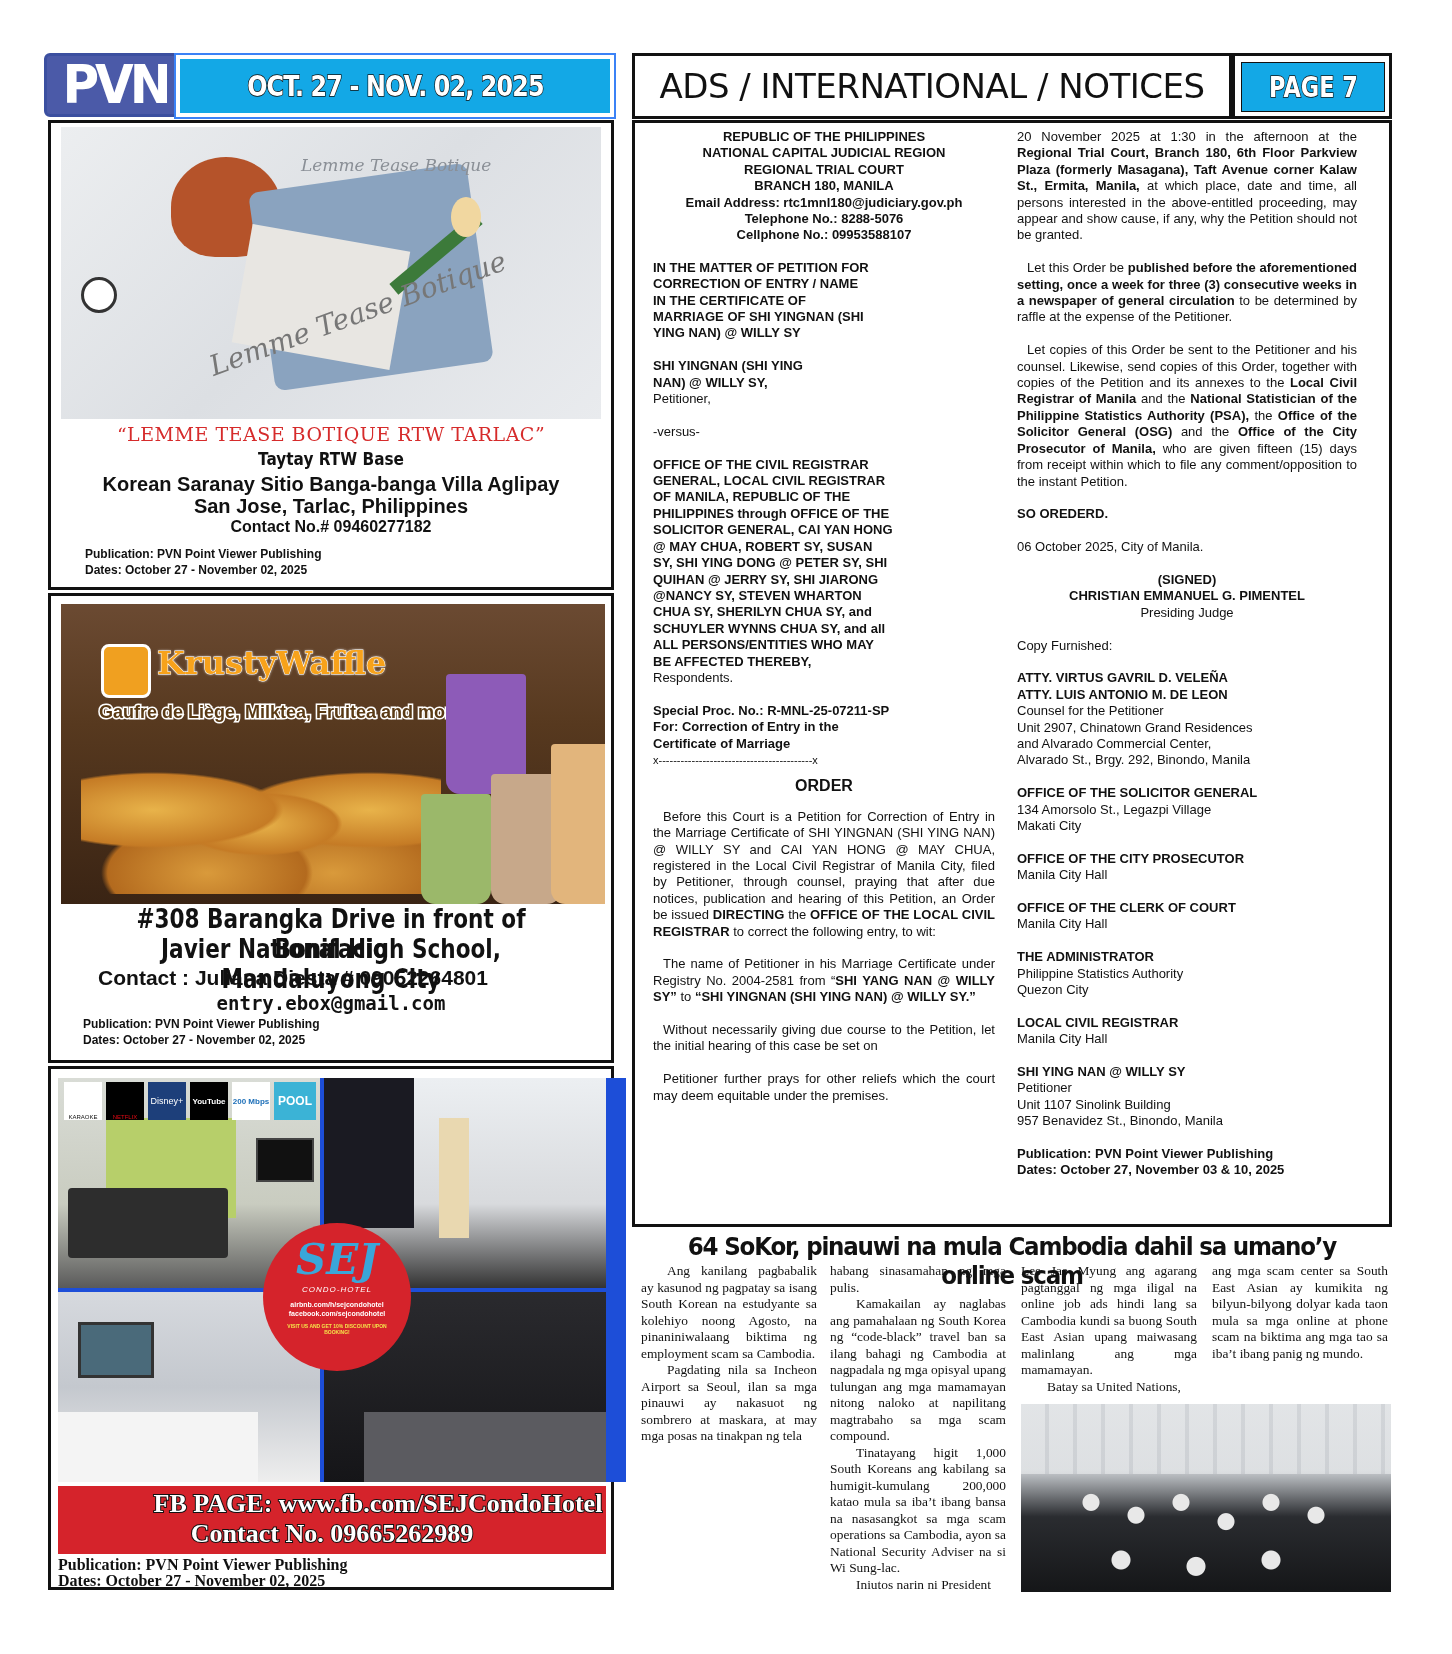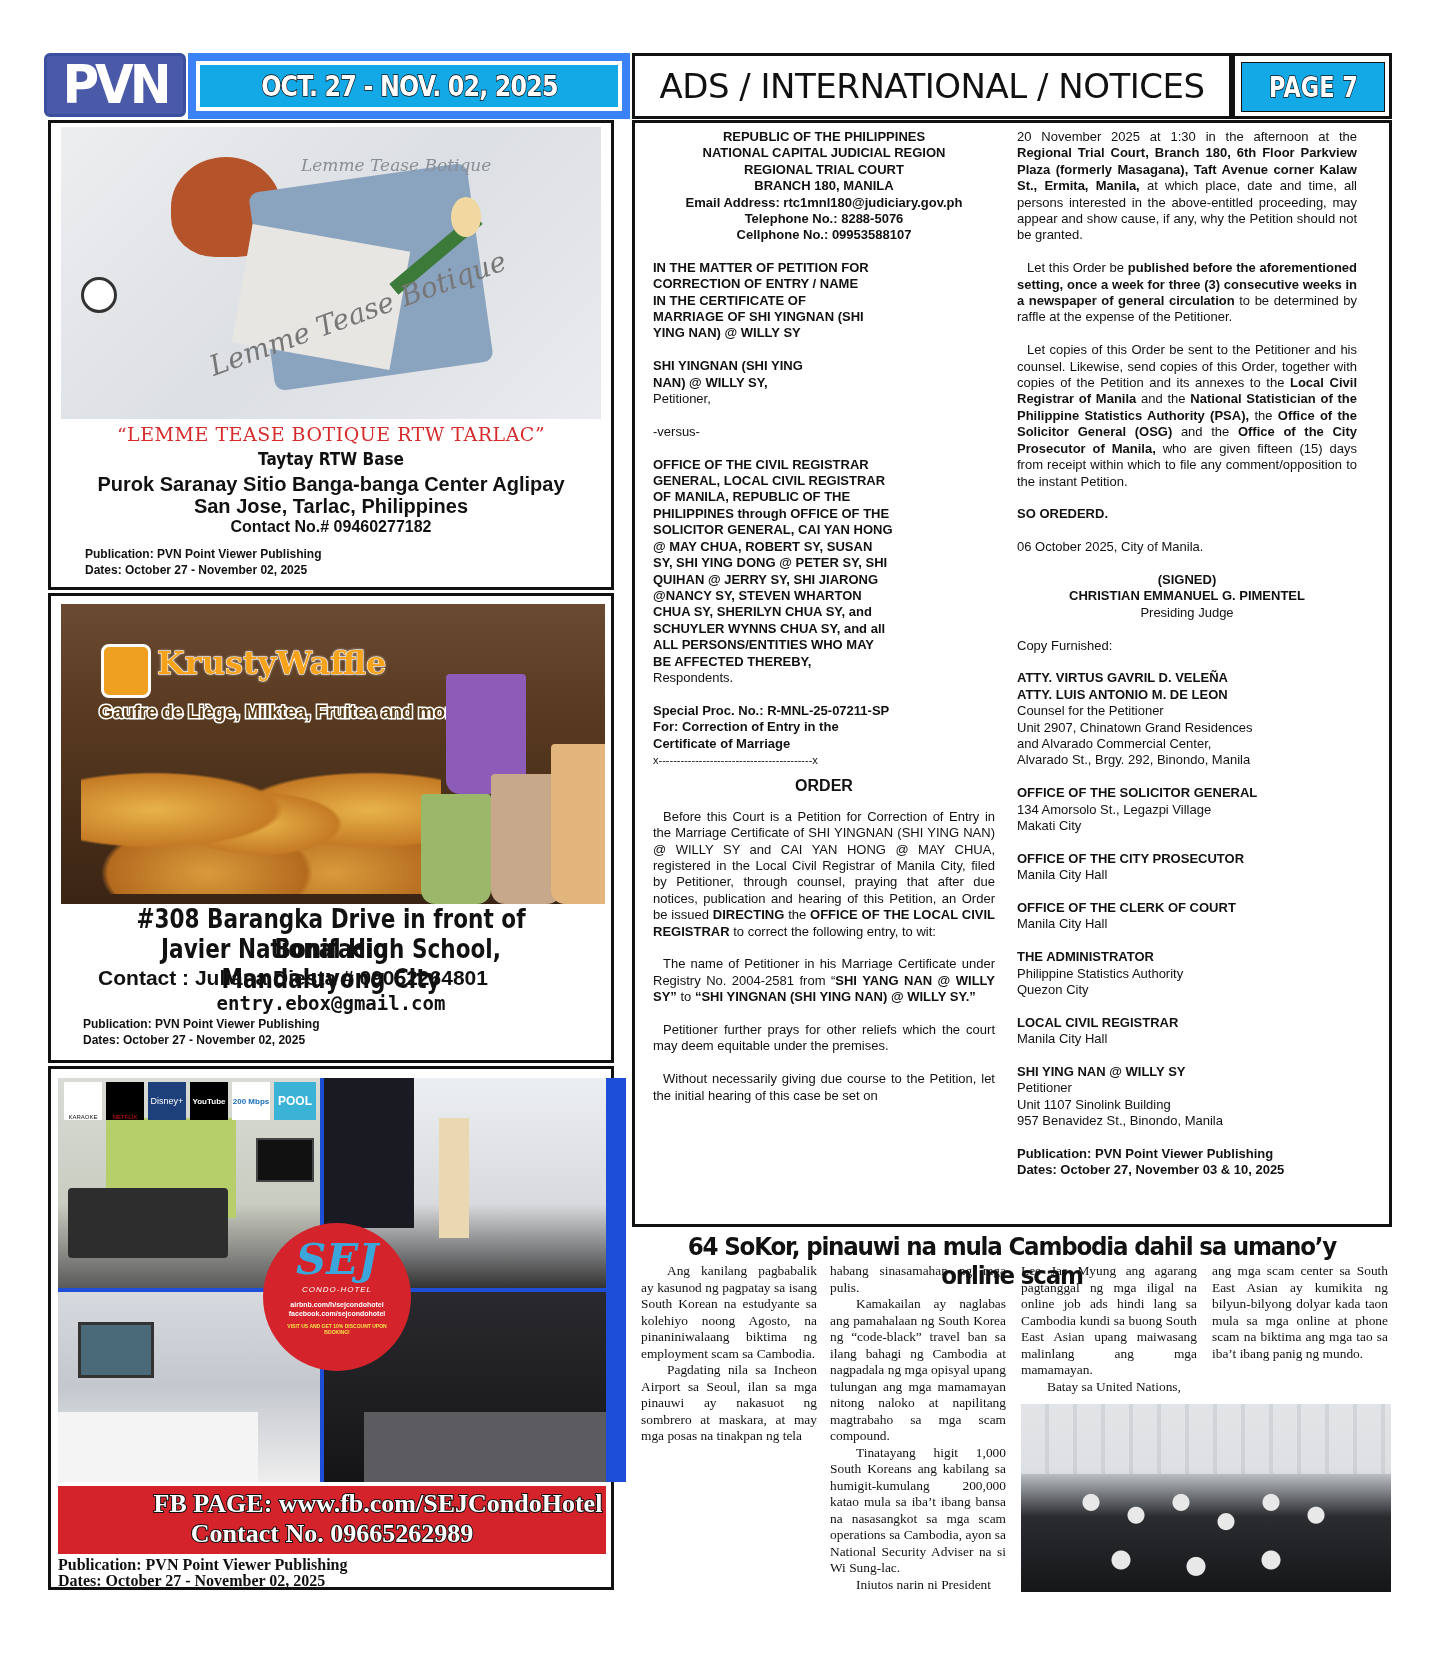--- a/index.html
+++ b/index.html
@@ -1,21 +1,21 @@
 <!DOCTYPE html>
 <html><head>
 <meta charset="utf-8">
 <style>
   html,body{margin:0;padding:0;background:#fff;}
   body{width:1452px;height:1654px;position:relative;overflow:hidden;font-family:"Liberation Sans",sans-serif;color:#111;}
   .abs{position:absolute;box-sizing:border-box;}
   
   .logo{left:44px;top:53px;width:142px;height:64px;border:3px solid #3b4fa0;border-radius:6px;background:#4b5aa8;display:flex;align-items:center;justify-content:center;}
   .logo span{color:#fff;font-family:"DejaVu Sans",sans-serif;font-weight:bold;font-size:50px;letter-spacing:-4px;transform:scaleY(1.05);}
-  .datebox{left:188px;top:53px;width:442px;height:66px;border:8px solid #3b82f6;background:#fff;padding:4px;}
+  .datebox{left:174px;top:53px;width:442px;height:66px;border:2px solid #3b82f6;background:#fff;padding:4px;}
   .datebox .inner{width:100%;height:100%;background:#13a8e6;display:flex;align-items:center;justify-content:center;}
   .outline-text{font-family:"DejaVu Sans",sans-serif;font-weight:bold;color:#fff;-webkit-text-stroke:1.5px #111;paint-order:stroke fill;}
   .datebox .inner span{font-size:28px;letter-spacing:-1px;transform:scaleX(0.85);display:inline-block;}
   .sectionbox{left:632px;top:53px;width:600px;height:66px;border:3px solid #111;border-left-width:3px;display:flex;align-items:center;justify-content:center;}
   .sectionbox span{font-family:"DejaVu Sans",sans-serif;font-size:34px;color:#111;letter-spacing:-0.5px;}
   .pagebox{left:1232px;top:53px;width:160px;height:66px;border:3px solid #111;padding:6px;}
   .pagebox .inner{width:100%;height:100%;background:#13a8e6;border:1px solid #111;display:flex;align-items:center;justify-content:center;}
   .pagebox .inner span{font-size:28px;transform:scaleX(0.8);display:inline-block;}
   
   .adbox{border:3px solid #111;background:#fff;}
@@ -59,21 +59,21 @@
     <div style="position:absolute;left:200px;top:50px;width:220px;height:200px;background:#8aa3bf;transform:rotate(-8deg);border-radius:10px;"></div>
     <div style="position:absolute;left:180px;top:110px;width:160px;height:120px;background:#e8e6e2;transform:rotate(10deg);"></div>
     <div style="position:absolute;left:320px;top:120px;width:110px;height:14px;background:#3c7a3a;transform:rotate(-40deg);"></div>
     <div style="position:absolute;left:390px;top:70px;width:30px;height:40px;border-radius:50%;background:#f1d7a0;"></div>
     <div style="position:absolute;left:20px;top:150px;width:30px;height:30px;border:3px solid #333;border-radius:50%;background:#fff;"></div>
     <div style="position:absolute;left:240px;top:28px;font-family:'DejaVu Serif',serif;font-style:italic;font-size:17px;color:#8a8f96;">Lemme Tease Botique</div>
     <div style="position:absolute;left:140px;top:170px;font-family:'DejaVu Serif',serif;font-style:italic;font-size:28px;color:#777;transform:rotate(-20deg);">Lemme Tease Botique</div>
   </div>
   <div class="abs" style="left:0;top:300px;width:560px;text-align:center;font-family:'DejaVu Serif',serif;font-size:19px;color:#d62b2b;letter-spacing:0.5px;">“LEMME TEASE BOTIQUE RTW TARLAC”</div>
   <div class="abs" style="left:0;top:325px;width:560px;text-align:center;font-family:'DejaVu Sans',sans-serif;font-weight:bold;font-size:18px;transform:scaleX(0.85);">Taytay RTW Base</div>
-  <div class="abs" style="left:0;top:350px;width:560px;text-align:center;font-weight:bold;font-size:20px;line-height:22px;">Purok Saranay Sitio Banga-banga Center Aglipay</div>
+  <div class="abs" style="left:0;top:350px;width:560px;text-align:center;font-weight:bold;font-size:20px;line-height:22px;">Korean Saranay Sitio Banga-banga Villa Aglipay</div>
   <div class="abs" style="left:0;top:372px;width:560px;text-align:center;font-weight:bold;font-size:20px;line-height:22px;">San Jose, Tarlac, Philippines</div>
   <div class="abs" style="left:0;top:395px;width:560px;text-align:center;font-weight:bold;font-size:16px;">Contact No.# 09460277182</div>
   <div class="pub" style="left:34px;top:423px;">Publication: PVN Point Viewer Publishing</div>
   <div class="pub" style="left:34px;top:439px;">Dates: October 27 - November 02, 2025</div>
 </div>
 
 <div class="abs adbox" style="left:48px;top:593px;width:566px;height:470px;">
   <div class="img" style="left:10px;top:8px;width:544px;height:300px;background:linear-gradient(180deg,#6b4a32 0%,#57391f 40%,#3a2414 100%);">
     <div style="position:absolute;left:40px;top:40px;width:44px;height:48px;background:#f0a020;border:3px solid #fff;border-radius:8px;"></div>
     <div style="position:absolute;left:96px;top:40px;font-family:'DejaVu Serif',serif;font-weight:bold;font-size:32px;color:#f7a21b;-webkit-text-stroke:1px #fff;paint-order:stroke fill;text-shadow:0 0 3px #fff;">KrustyWaffle</div>
@@ -153,22 +153,22 @@
     <p>Petitioner,</p>
     <p>-versus-</p>
     <div class="b" style="width:240px;">OFFICE OF THE CIVIL REGISTRAR GENERAL, LOCAL CIVIL REGISTRAR OF MANILA, REPUBLIC OF THE PHILIPPINES through OFFICE OF THE SOLICITOR GENERAL, CAI YAN HONG @ MAY CHUA, ROBERT SY, SUSAN SY, SHI YING DONG @ PETER SY, SHI QUIHAN @ JERRY SY, SHI JIARONG @NANCY SY, STEVEN WHARTON CHUA SY, SHERILYN CHUA SY, and SCHUYLER WYNNS CHUA SY, and all ALL PERSONS/ENTITIES WHO MAY BE AFFECTED THEREBY,</div>
     <p>Respondents.</p>
     <div class="b">Special Proc. No.: R-MNL-25-07211-SP</div>
     <div class="b" style="width:210px;">For: Correction of Entry in the Certificate of Marriage</div>
     <div style="font-size:11px;">x------------------------------------------x</div>
     <div class="c b" style="font-size:16px;margin:10px 0 14px 0;">ORDER</div>
     <p class="j"><span>Before this Court is a Petition for Correction of Entry in the Marriage Certificate of SHI YINGNAN (SHI YING NAN) @ WILLY SY and CAI YAN HONG @ MAY CHUA, registered in the Local Civil Registrar of Manila City, filed by Petitioner, through counsel, praying that after due notices, publication and hearing of this Petition, an Order be issued </span><span class="b">DIRECTING</span><span> the </span><span class="b">OFFICE OF THE LOCAL CIVIL REGISTRAR</span><span> to correct the following entry, to wit:</span></p>
     <p class="j"><span>The name of Petitioner in his Marriage Certificate under Registry No. 2004-2581 from “</span><span class="b">SHI YANG NAN @ WILLY SY”</span><span> to </span><span class="b">“SHI YINGNAN (SHI YING NAN) @ WILLY SY.”</span></p>
+    <p class="j">Without necessarily giving due course to the Petition, let the initial hearing of this case be set on</p>
     <p class="j">Petitioner further prays for other reliefs which the court may deem equitable under the premises.</p>
-    <p class="j">Without necessarily giving due course to the Petition, let the initial hearing of this case be set on</p>
   </div>
 
   <div class="ncol" style="left:382px;top:6px;width:340px;">
     <p class="j" style="text-indent:0;"><span>20 November 2025 at 1:30 in the afternoon at the </span><span class="b">Regional Trial Court, Branch 180, 6th Floor Parkview Plaza (formerly Masagana), Taft Avenue corner Kalaw St., Ermita, Manila,</span><span> at which place, date and time, all persons interested in the above-entitled proceeding, may appear and show cause, if any, why the Petition should not be granted.</span></p>
     <p class="j"><span>Let this Order be </span><span class="b">published before the aforementioned setting, once a week for three (3) consecutive weeks in a newspaper of general circulation</span><span> to be determined by raffle at the expense of the Petitioner.</span></p>
     <p class="j"><span>Let copies of this Order be sent to the Petitioner and his counsel. Likewise, send copies of this Order, together with copies of the Petition and its annexes to the </span><span class="b">Local Civil Registrar of Manila</span><span> and the </span><span class="b">National Statistician of the Philippine Statistics Authority (PSA),</span><span> the </span><span class="b">Office of the Solicitor General (OSG)</span><span> and the </span><span class="b">Office of the City Prosecutor of Manila,</span><span> who are given fifteen (15) days from receipt within which to file any comment/opposition to the instant Petition.</span></p>
     <p class="b">SO OREDERD.</p>
     <p>06 October 2025, City of Manila.</p>
     <div class="c b">(SIGNED)</div>
     <div class="c b">CHRISTIAN EMMANUEL G. PIMENTEL</div>

